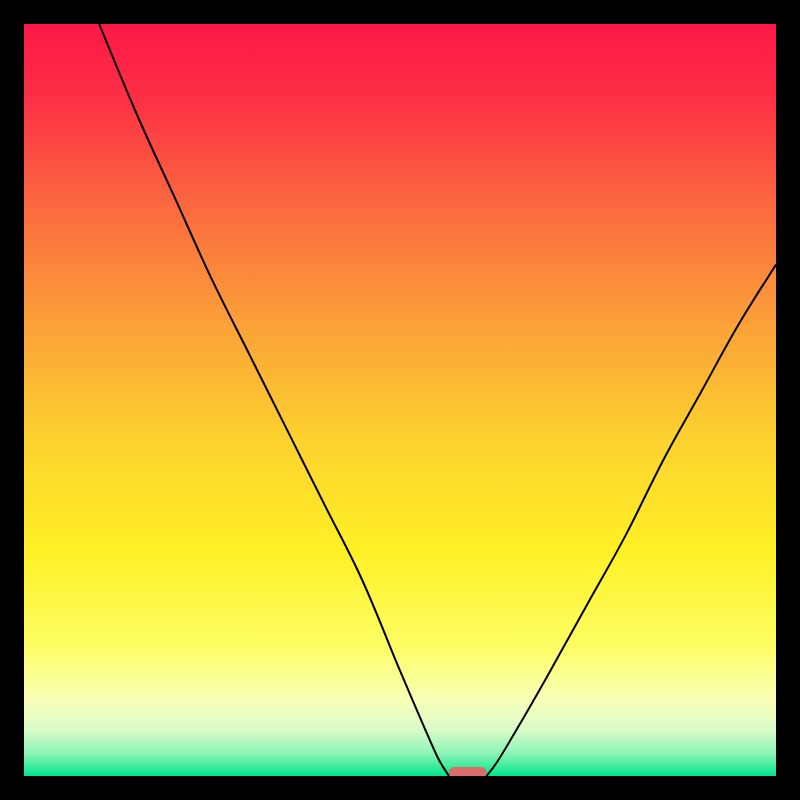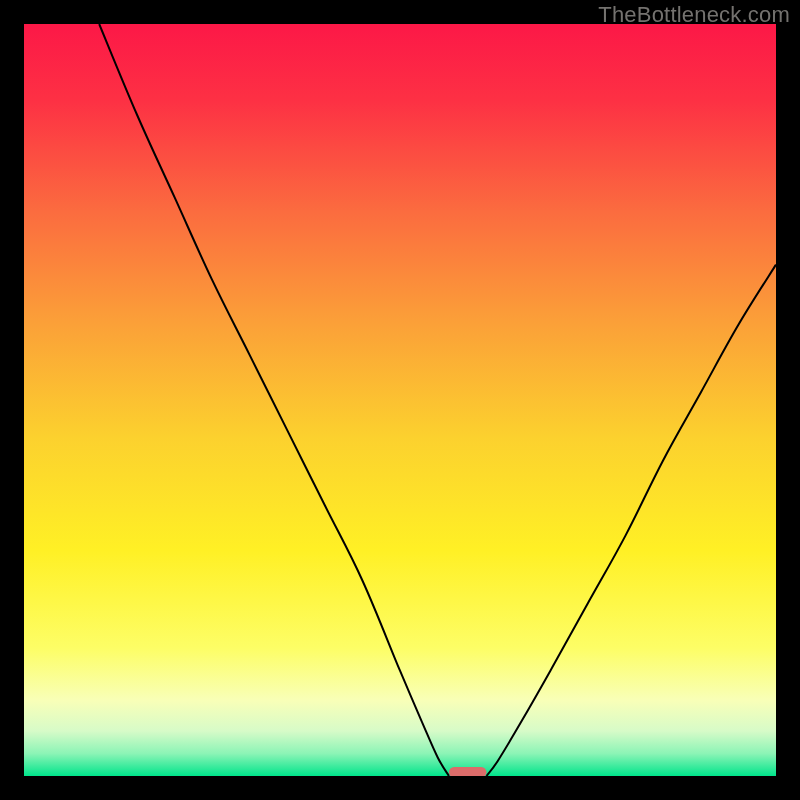--- a/index.html
+++ b/index.html
@@ -31,21 +31,20 @@
     left: 24px;
     top: 24px;
     width: 752px;
     height: 752px;
   }
 </style>
 </head>
 <body>
 
 <div class="container">
-  <div class="watermark">TheBottleneck.com</div>
 
   <svg class="plot-area" viewBox="0 0 100 100" preserveAspectRatio="none">
     <defs>
       <linearGradient id="bg-grad" x1="0" y1="0" x2="0" y2="1">
           <stop offset="0%" stop-color="#fc1847"></stop>
           <stop offset="10%" stop-color="#fd3044"></stop>
           <stop offset="25%" stop-color="#fb6c3f"></stop>
           <stop offset="40%" stop-color="#fba138"></stop>
           <stop offset="55.00000000000001%" stop-color="#fcd12e"></stop>
           <stop offset="70%" stop-color="#fff025"></stop>

